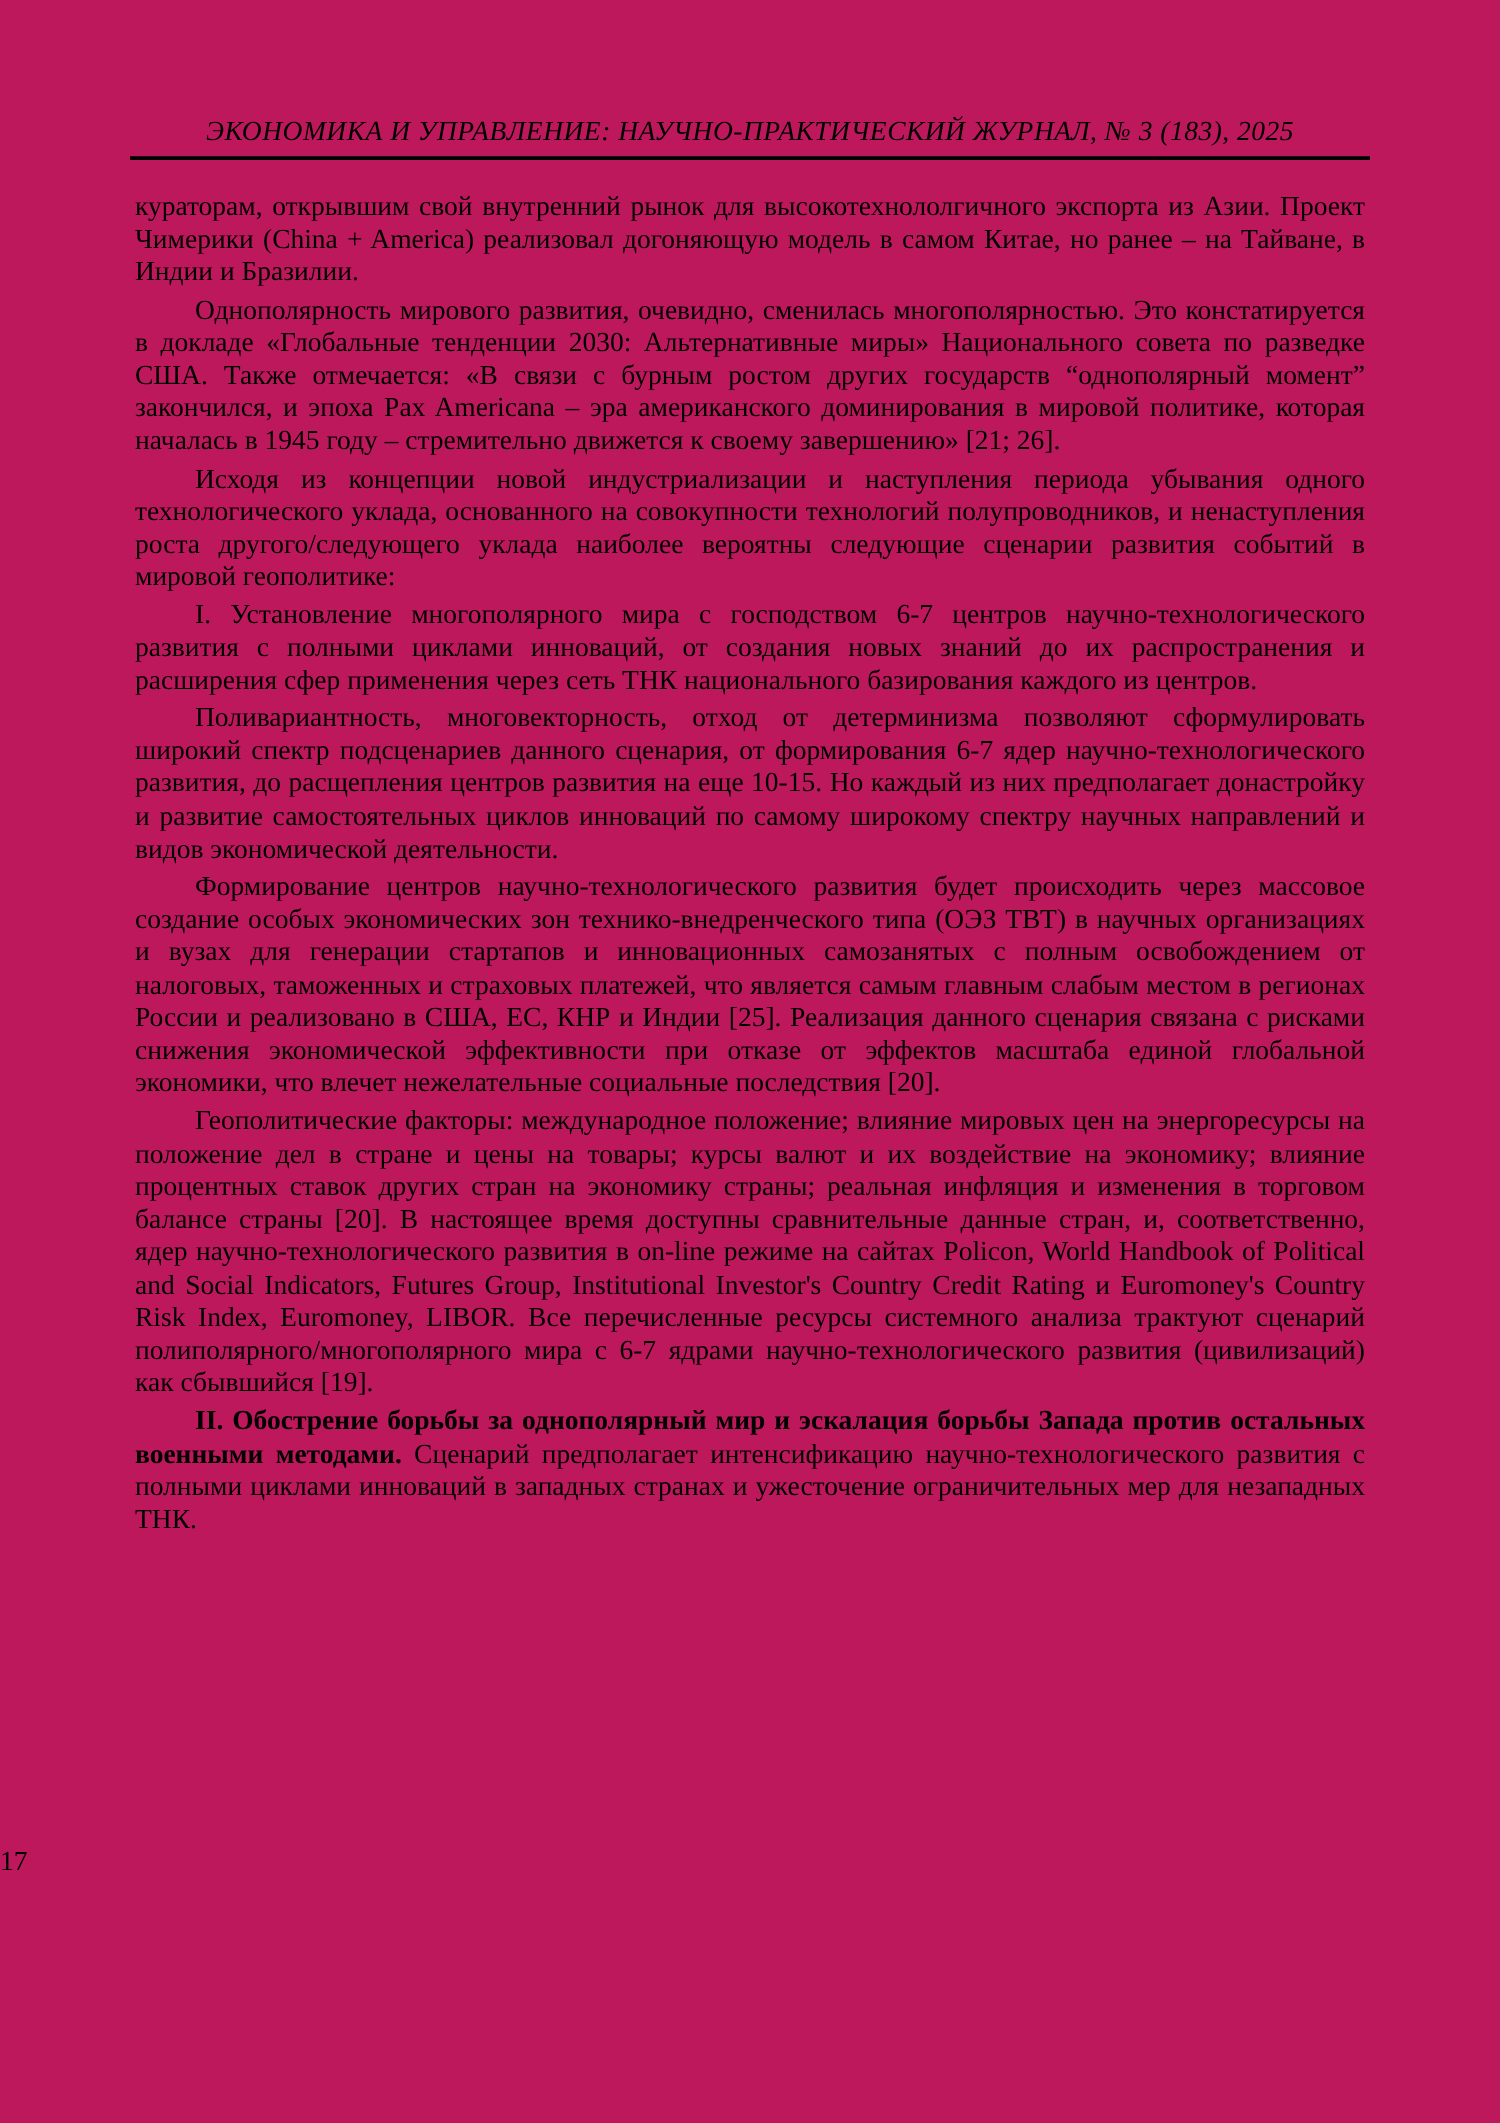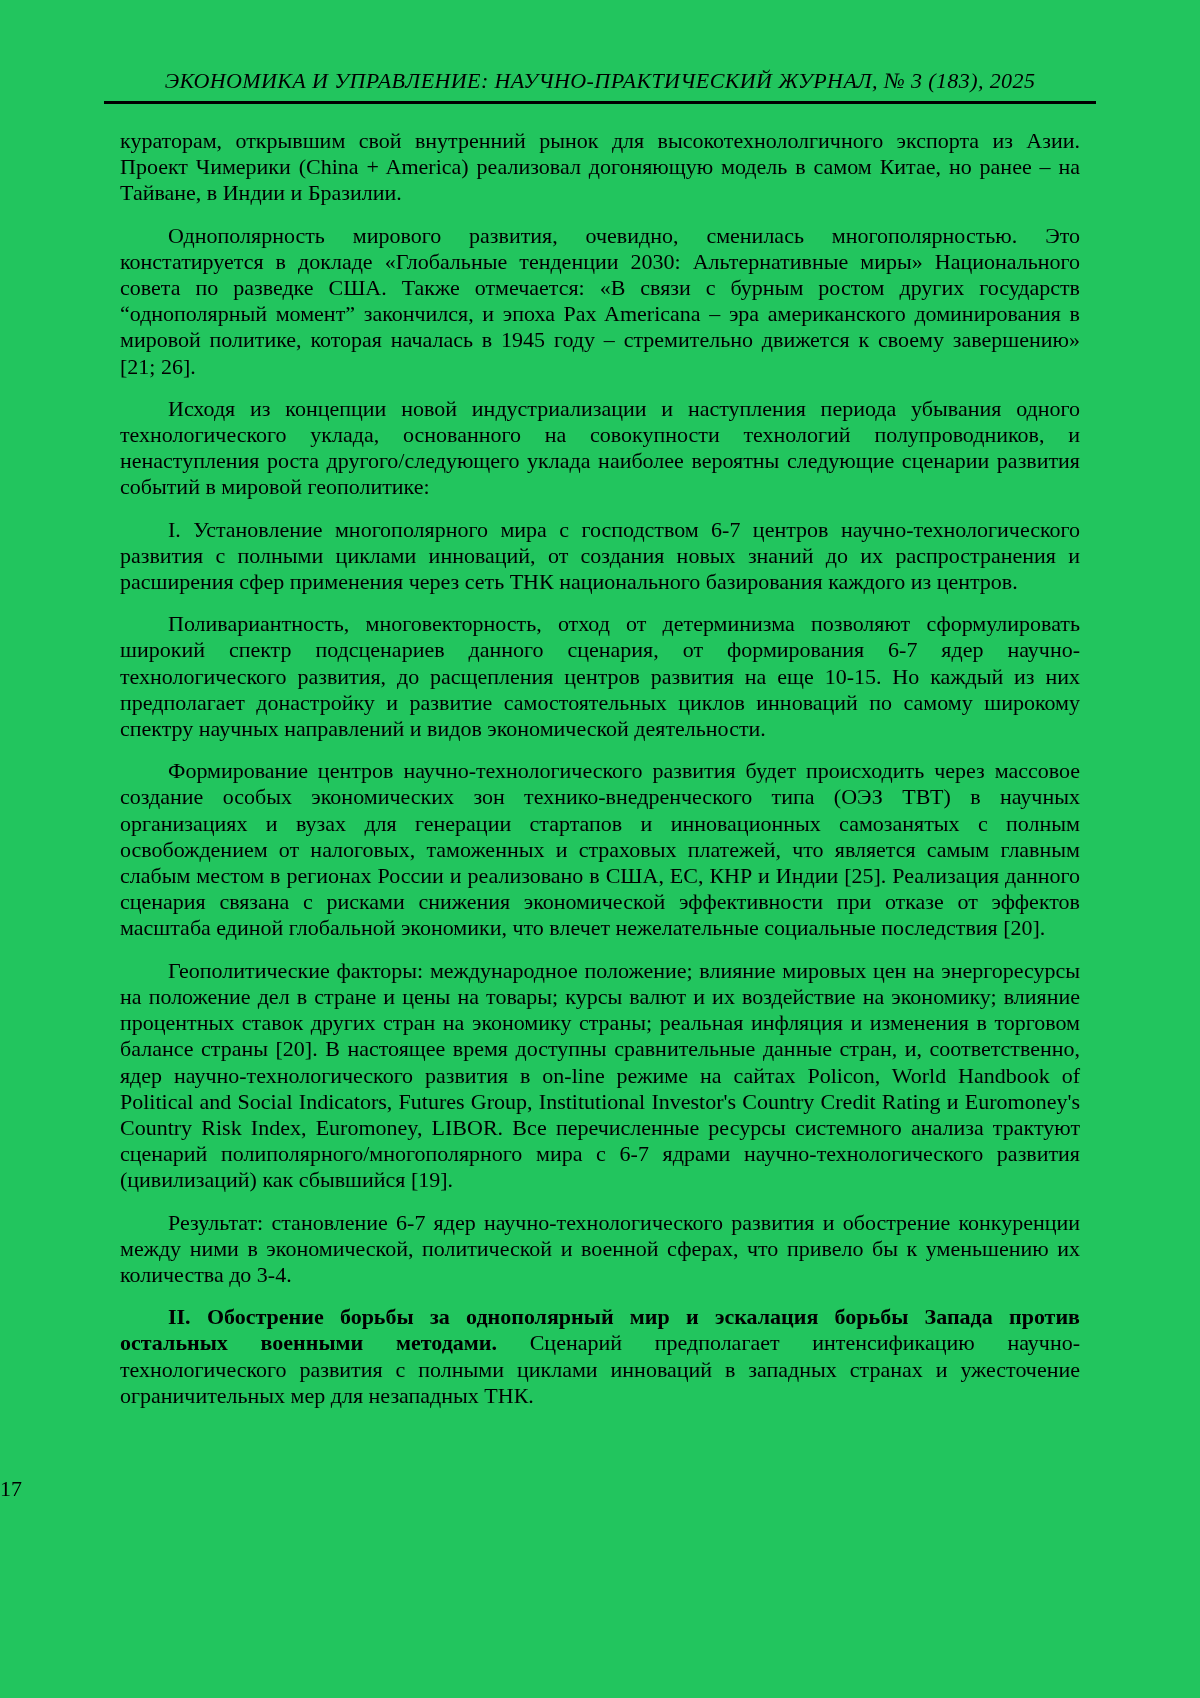--- a/index.html
+++ b/index.html
@@ -5,41 +5,41 @@
   html, body {
     margin: 0;
     padding: 0;
     background: #ffffff;
   }
   .page {
     position: relative;
     width: 1200px;
     height: 1698px;
     box-sizing: border-box;
-    background: #22c55e;
+    background: #be185d;
     color: #000000;
     font-family: "Liberation Serif", serif;
-    padding: 68px 104px 0 104px;
+    padding: 92px 104px 0 104px;
     overflow: hidden;
   }
   .running-head {
     text-align: center;
     font-style: italic;
     font-size: 22px;
     letter-spacing: 0.4px;
     padding-bottom: 7px;
   }
   .header-rule {
     border: none;
     border-top: 3px solid #000000;
     margin: 0 0 24px 0;
     height: 0;
   }
   .article-body p.para {
-    margin: 16px;
+    margin: 4px;
     font-size: 22px;
     line-height: 26.2px;
     text-align: justify;
     text-justify: inter-word;
   }
   .article-body p.indent {
     text-indent: 48px;
   }
   .article-body p.bold {
     font-weight: normal;
@@ -67,21 +67,20 @@
 
   <div class="article-body">
 
   <p class="para">кураторам, открывшим свой внутренний рынок для высокотехнололгичного экспорта из Азии. Проект Чимерики (China + America) реализовал догоняющую модель в самом Китае, но ранее – на Тайване, в Индии и Бразилии.</p>
       <p class="para indent">Однополярность мирового развития, очевидно, сменилась многополярностью. Это констатируется в докладе «Глобальные тенденции 2030: Альтернативные миры» Национального совета по разведке США. Также отмечается: «В связи с бурным ростом других государств “однополярный момент” закончился, и эпоха Pax Americana – эра американского доминирования в мировой политике, которая началась в 1945 году – стремительно движется к своему завершению» [21; 26].</p>
       <p class="para indent">Исходя из концепции новой индустриализации и наступления периода убывания одного технологического уклада, основанного на совокупности технологий полупроводников, и ненаступления роста другого/следующего уклада наиболее вероятны следующие сценарии развития событий в мировой геополитике:</p>
       <p class="para indent bold">I. Установление многополярного мира с господством 6-7 центров научно-технологического развития с полными циклами инноваций, от создания новых знаний до их распространения и расширения сфер применения через сеть ТНК национального базирования каждого из центров.</p>
       <p class="para indent">Поливариантность, многовекторность, отход от детерминизма позволяют сформулировать широкий спектр подсценариев данного сценария, от формирования 6-7 ядер научно-технологического развития, до расщепления центров развития на еще 10-15. Но каждый из них предполагает донастройку и развитие самостоятельных циклов инноваций по самому широкому спектру научных направлений и видов экономической деятельности.</p>
       <p class="para indent">Формирование центров научно-технологического развития будет происходить через массовое создание особых экономических зон технико-внедренческого типа (ОЭЗ ТВТ) в научных организациях и вузах для генерации стартапов и инновационных самозанятых с полным освобождением от налоговых, таможенных и страховых платежей, что является самым главным слабым местом в регионах России и реализовано в США, ЕС, КНР и Индии [25]. Реализация данного сценария связана с рисками снижения экономической эффективности при отказе от эффектов масштаба единой глобальной экономики, что влечет нежелательные социальные последствия [20].</p>
       <p class="para indent">Геополитические факторы: международное положение; влияние мировых цен на энергоресурсы на положение дел в стране и цены на товары; курсы валют и их воздействие на экономику; влияние процентных ставок других стран на экономику страны; реальная инфляция и изменения в торговом балансе страны [20]. В настоящее время доступны сравнительные данные стран, и, соответственно, ядер научно-технологического развития в on-line режиме на сайтах Policon, World Handbook of Political and Social Indicators, Futures Group, Institutional Investor's Country Credit Rating и Euromoney's Country Risk Index, Euromoney, LIBOR. Все перечисленные ресурсы системного анализа трактуют сценарий полиполярного/многополярного мира с 6-7 ядрами научно-технологического развития (цивилизаций) как сбывшийся [19].</p>
-      <p class="para indent">Результат: становление 6-7 ядер научно-технологического развития и обострение конкуренции между ними в экономической, политической и военной сферах, что привело бы к уменьшению их количества до 3-4.</p>
       <p class="para indent"><b>II. Обострение борьбы за однополярный мир и эскалация борьбы Запада против остальных военными методами. </b>Сценарий предполагает интенсификацию научно-технологического развития с полными циклами инноваций в западных странах и ужесточение ограничительных мер для незападных ТНК.</p>
     </div>
 
   <div class="page-footer">
     <span>17</span>
   </div>
 
 </div>
 
 </body></html>

